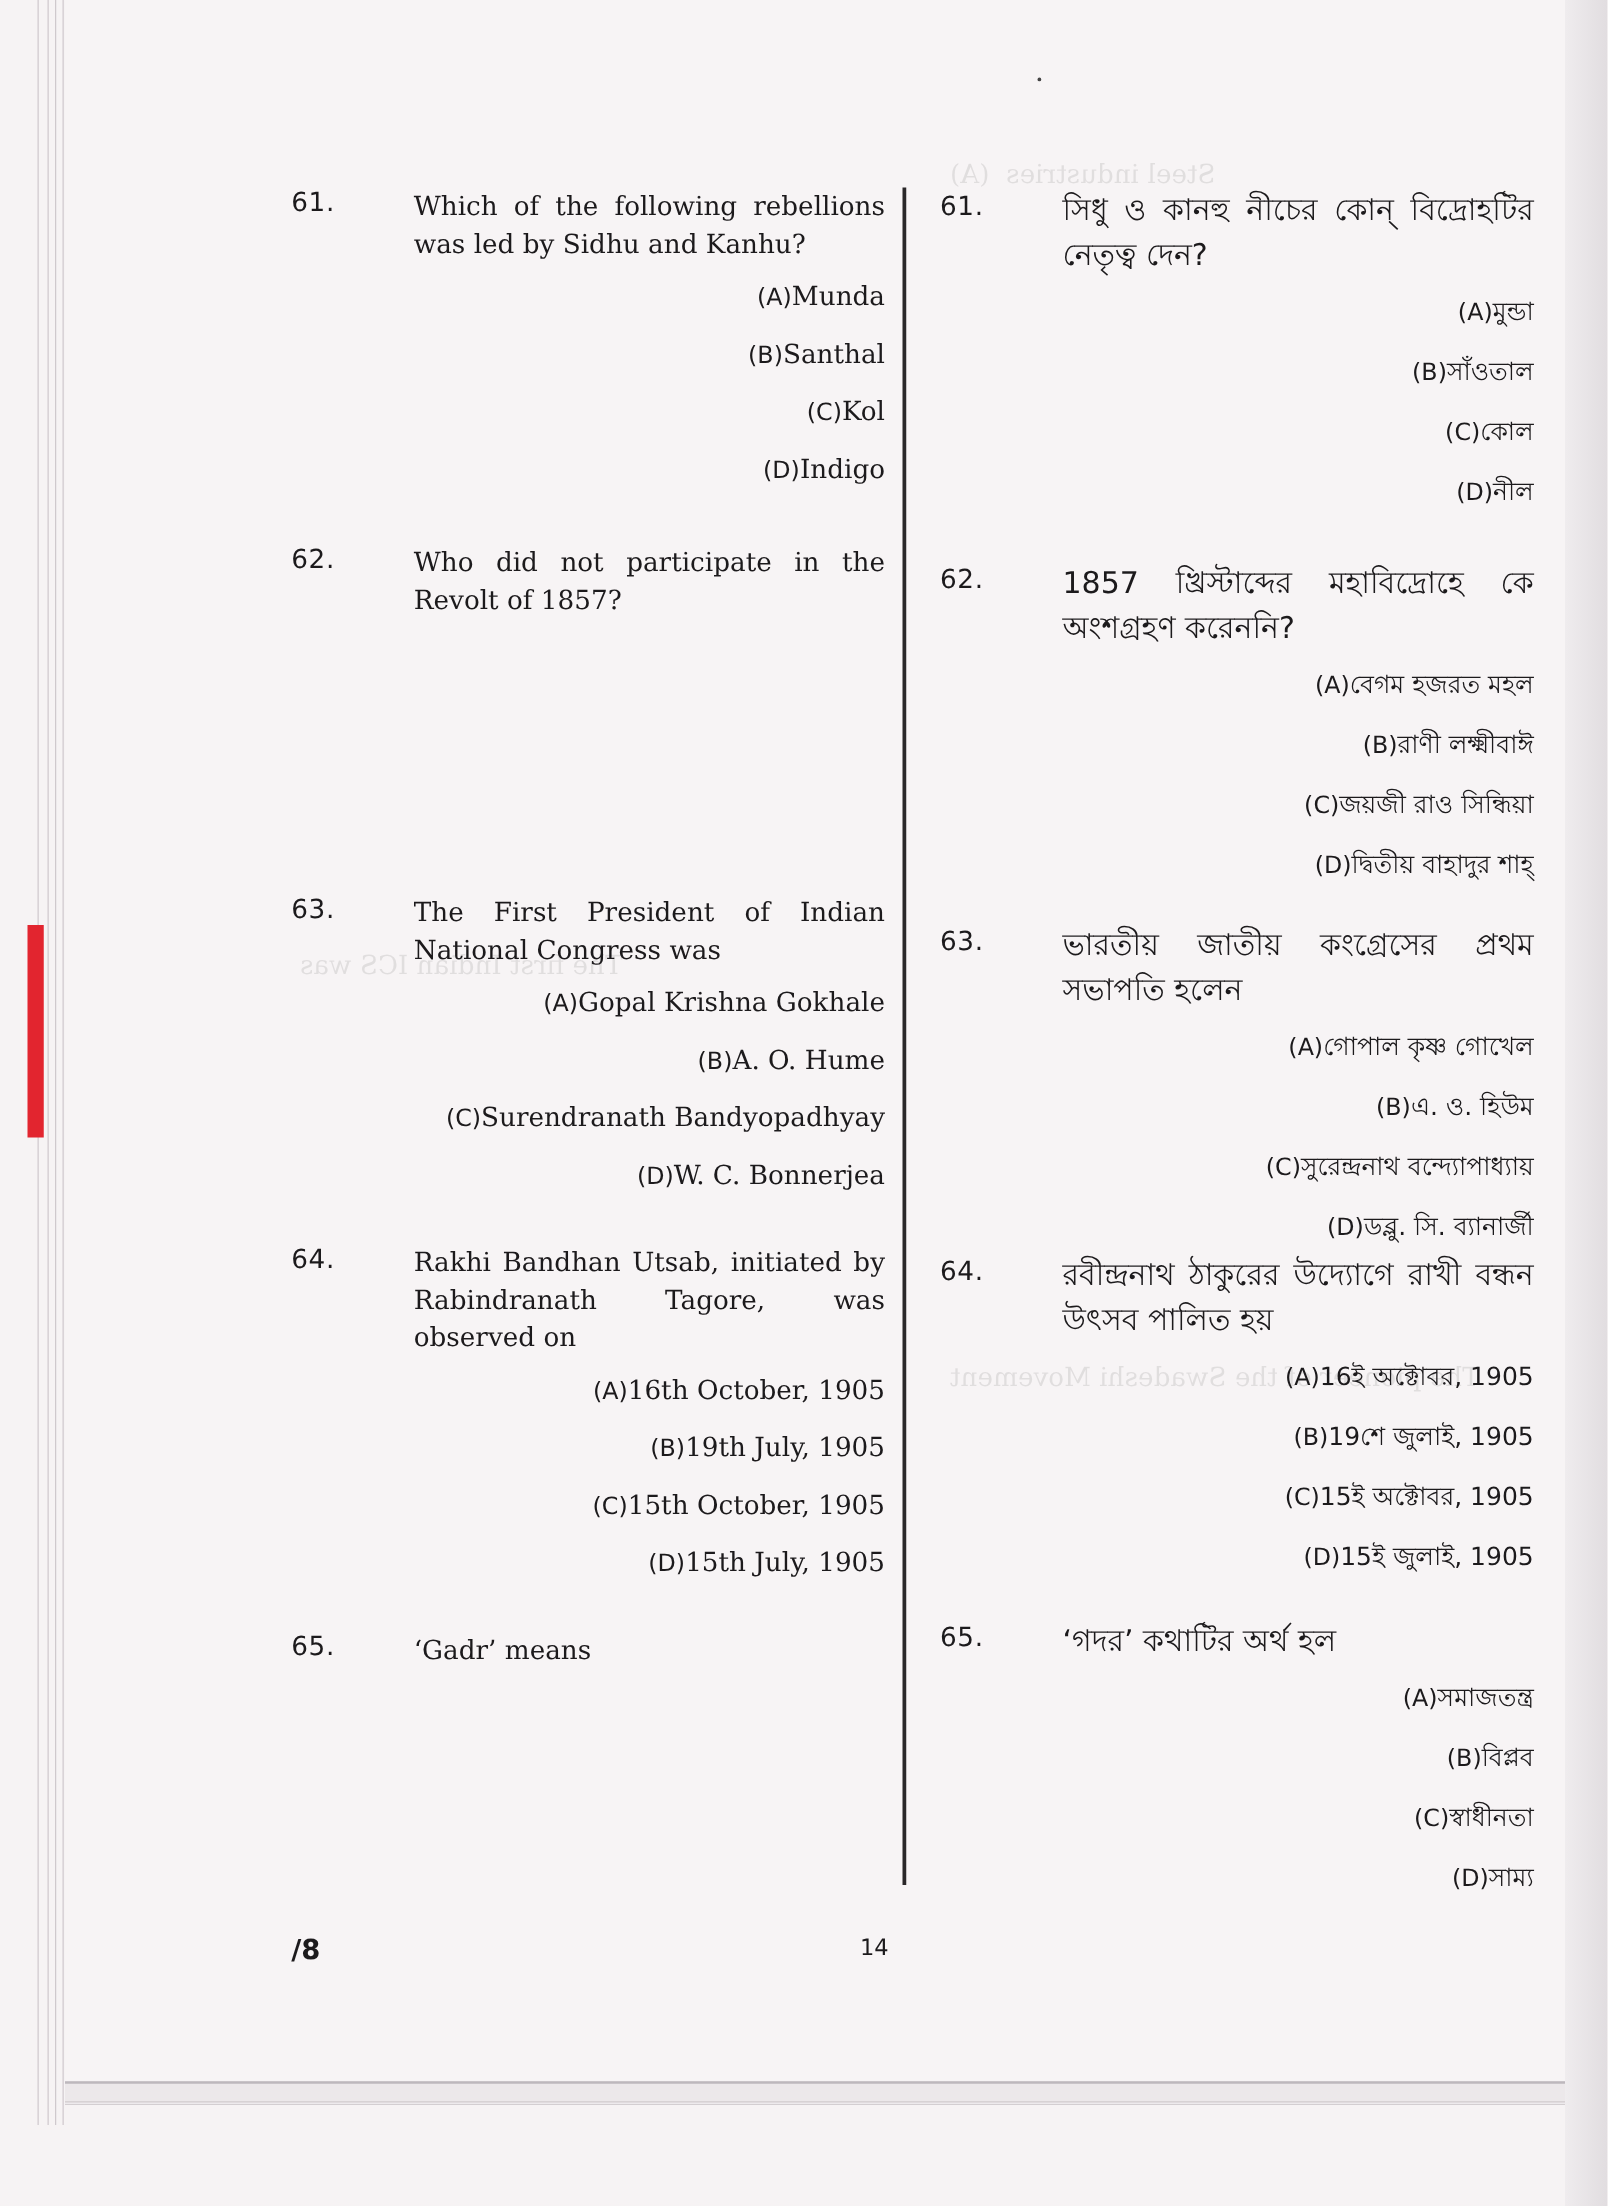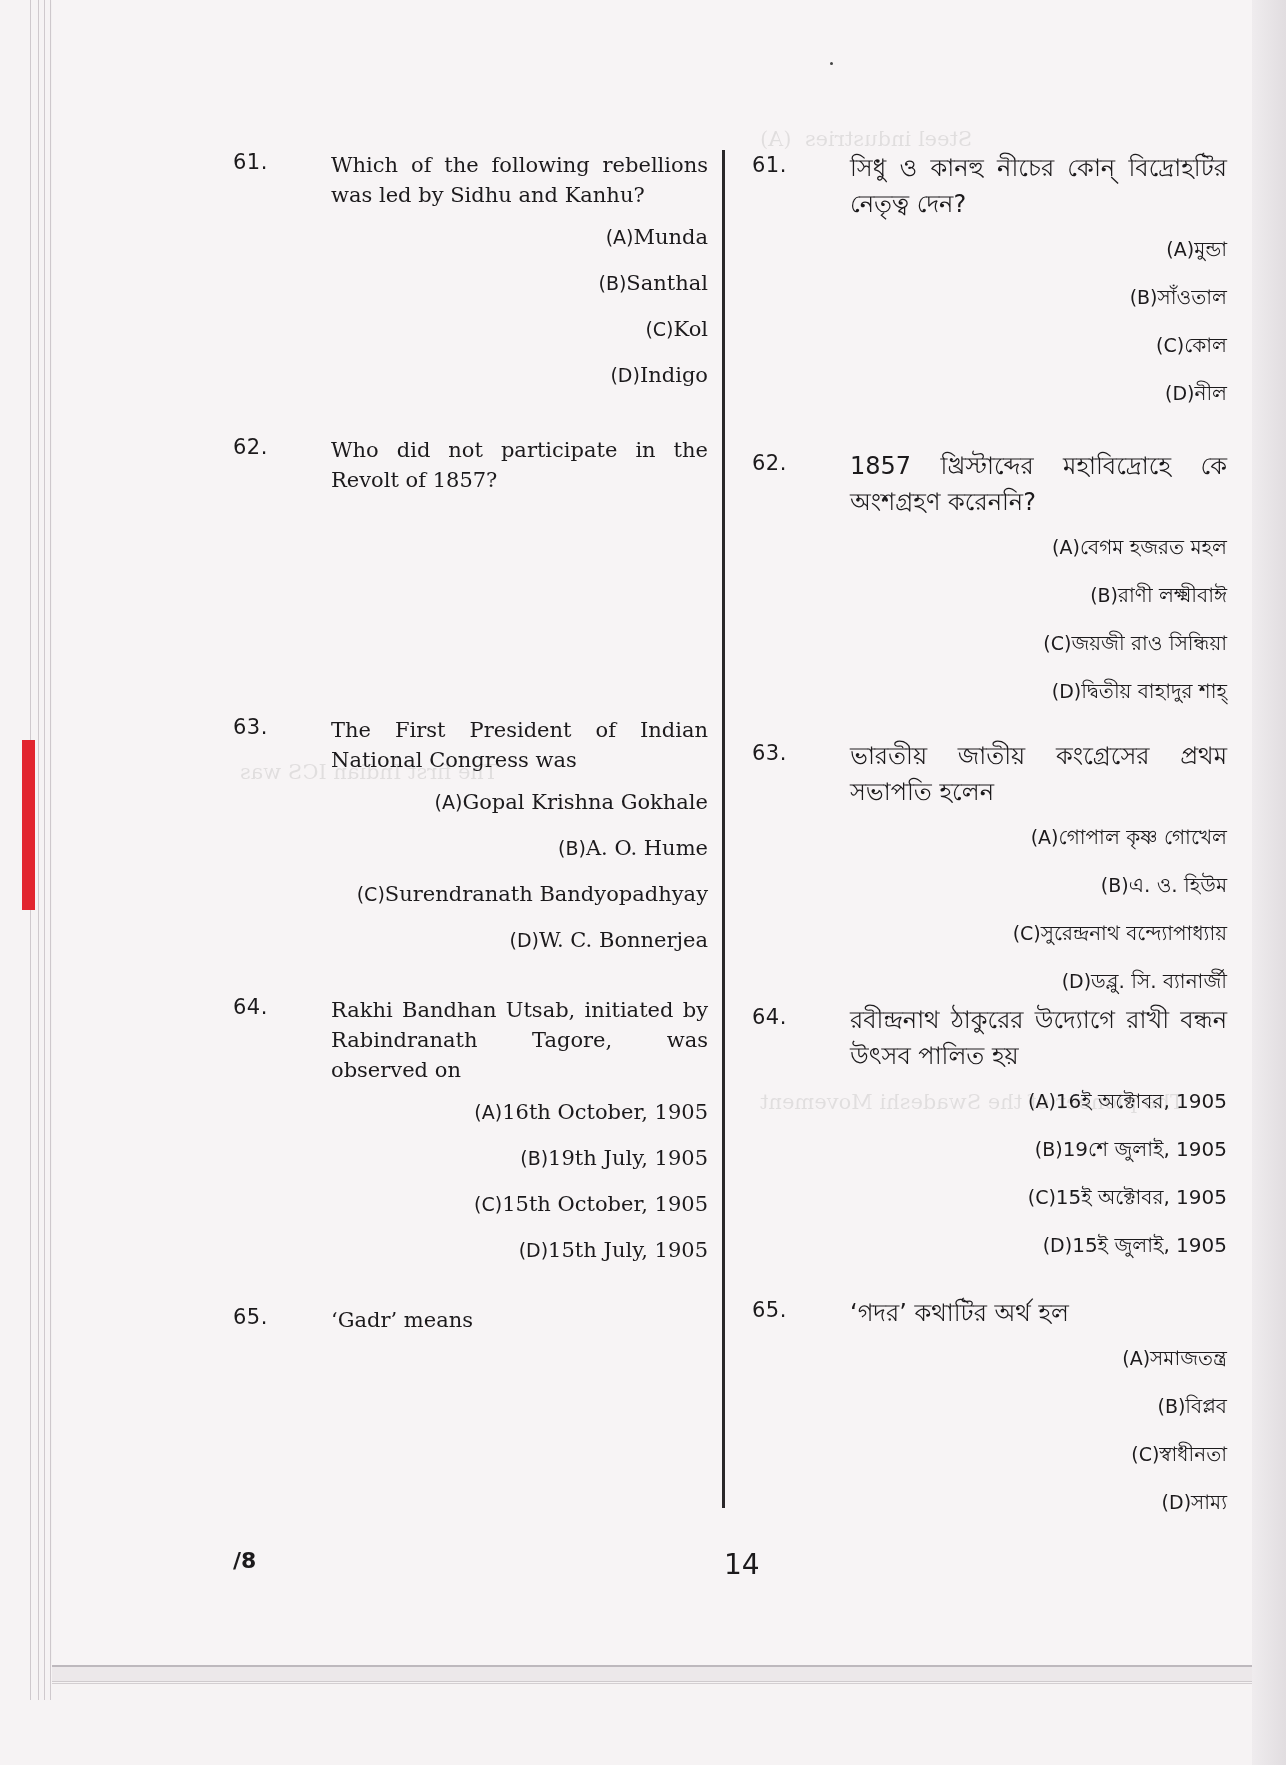--- a/index.html
+++ b/index.html
@@ -39,21 +39,21 @@
   .qtext {
     margin-left:98px; font-size:21px; line-height:30px; text-align:justify;
     font-family:"DejaVu Serif", serif;
   }
   .right .qtext { font-family:"DejaVu Sans", sans-serif; font-size:24px; line-height:36px; }
   .opts { margin-left:63px; margin-top:12px; }
   .opt { font-size:21px; height:46px; line-height:30px; white-space:nowrap;text-align:right; }
   .right .opt { height:48px; font-family:"DejaVu Sans", sans-serif; font-size:20px; }
   .opt .lab { display:inline-block; width:46px; font-family:"DejaVu Sans", sans-serif; font-size:19px; }
   .footer-left { position:absolute; left:233px; top:1548px; font-weight:bold; font-size:22px; font-family:"DejaVu Sans", sans-serif; }
-  .footer-center { position:absolute; left:724px; top:1548px; font-size:28px; font-family:"DejaVu Sans", sans-serif; }
+  .footer-center { position:absolute; left:688px; top:1548px; font-size:18px; font-family:"DejaVu Sans", sans-serif; }
   .ghost { position:absolute; color:rgba(0,0,0,0.09); font-size:21px; white-space:nowrap; transform:scaleX(-1); }
   .dot { position:absolute; width:3px; height:3px; background:#444; border-radius:50%; }
 </style>
 </head>
 <body>
 
 <div class="binding">
   <div class="line" style="left:6px"></div>
   <div class="line" style="left:14px"></div>
   <div class="line" style="left:20px"></div>

